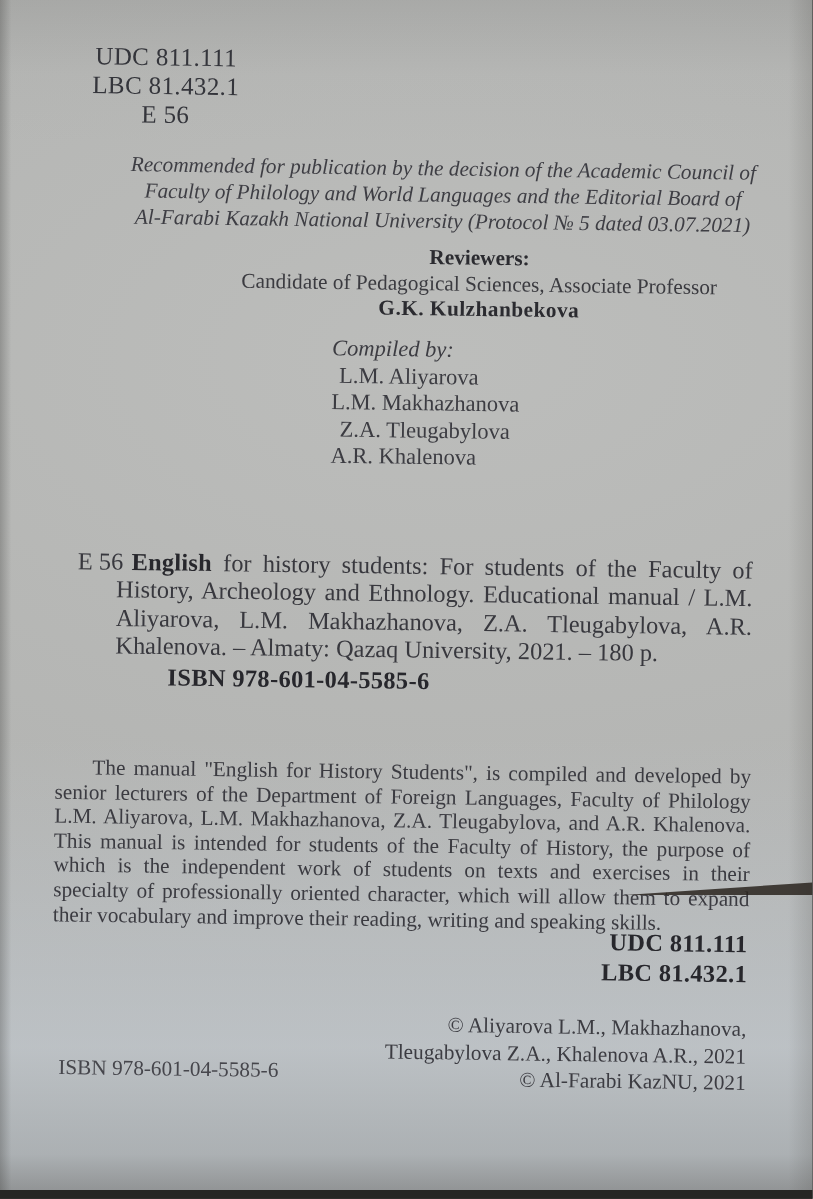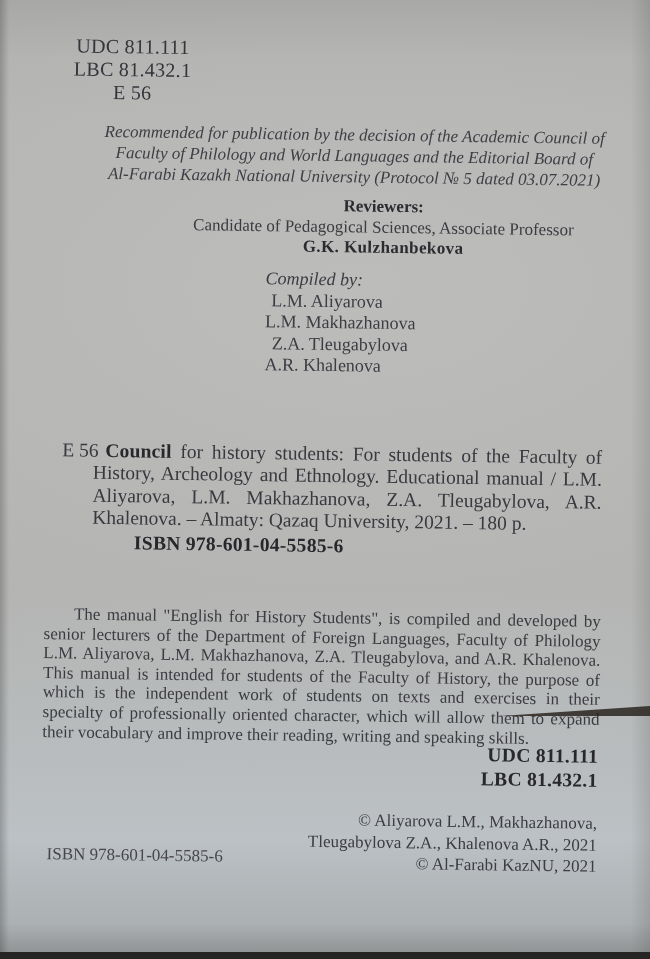--- a/index.html
+++ b/index.html
@@ -154,21 +154,21 @@
       <div class="blk compiled">
         <div class="label">Compiled by:</div>
         <div class="name">L.M. Aliyarova</div>
         <div class="name">L.M. Makhazhanova</div>
         <div class="name">Z.A. Tleugabylova</div>
         <div class="name">A.R. Khalenova</div>
       </div>
 
       <div class="blk catalog">
         <span class="code">E 56</span>
-        <p class="entry"><span class="title-bold">Council</span><span> for history students: For students of the Faculty of History, Archeology and Ethnology. Educational manual / L.M. Aliyarova, L.M.  Makhazhanova,      Z.A.  Tleugabylova,  A.R. Khalenova. – Almaty: Qazaq University, 2021. – 180 p.</span></p>
+        <p class="entry"><span class="title-bold">English</span><span> for history students: For students of the Faculty of History, Archeology and Ethnology. Educational manual / L.M. Aliyarova, L.M.  Makhazhanova,      Z.A.  Tleugabylova,  A.R. Khalenova. – Almaty: Qazaq University, 2021. – 180 p.</span></p>
         <div class="isbn">ISBN 978-601-04-5585-6</div>
       </div>
 
       <p class="blk annotation">The manual "English for History Students", is compiled and developed by senior lecturers of the Department of Foreign Languages, Faculty of Philology  L.M. Aliyarova, L.M. Makhazhanova, Z.A. Tleugabylova, and A.R. Khalenova. This manual is intended for students of the Faculty of History, the purpose of which is the independent work of students on texts and exercises in their specialty of professionally oriented character, which will allow them to expand their vocabulary and improve their reading, writing and speaking skills.</p>
 
       <div class="blk codes-bottom">
         <div>UDC 811.111</div>
         <div>LBC 81.432.1</div>
       </div>
 

